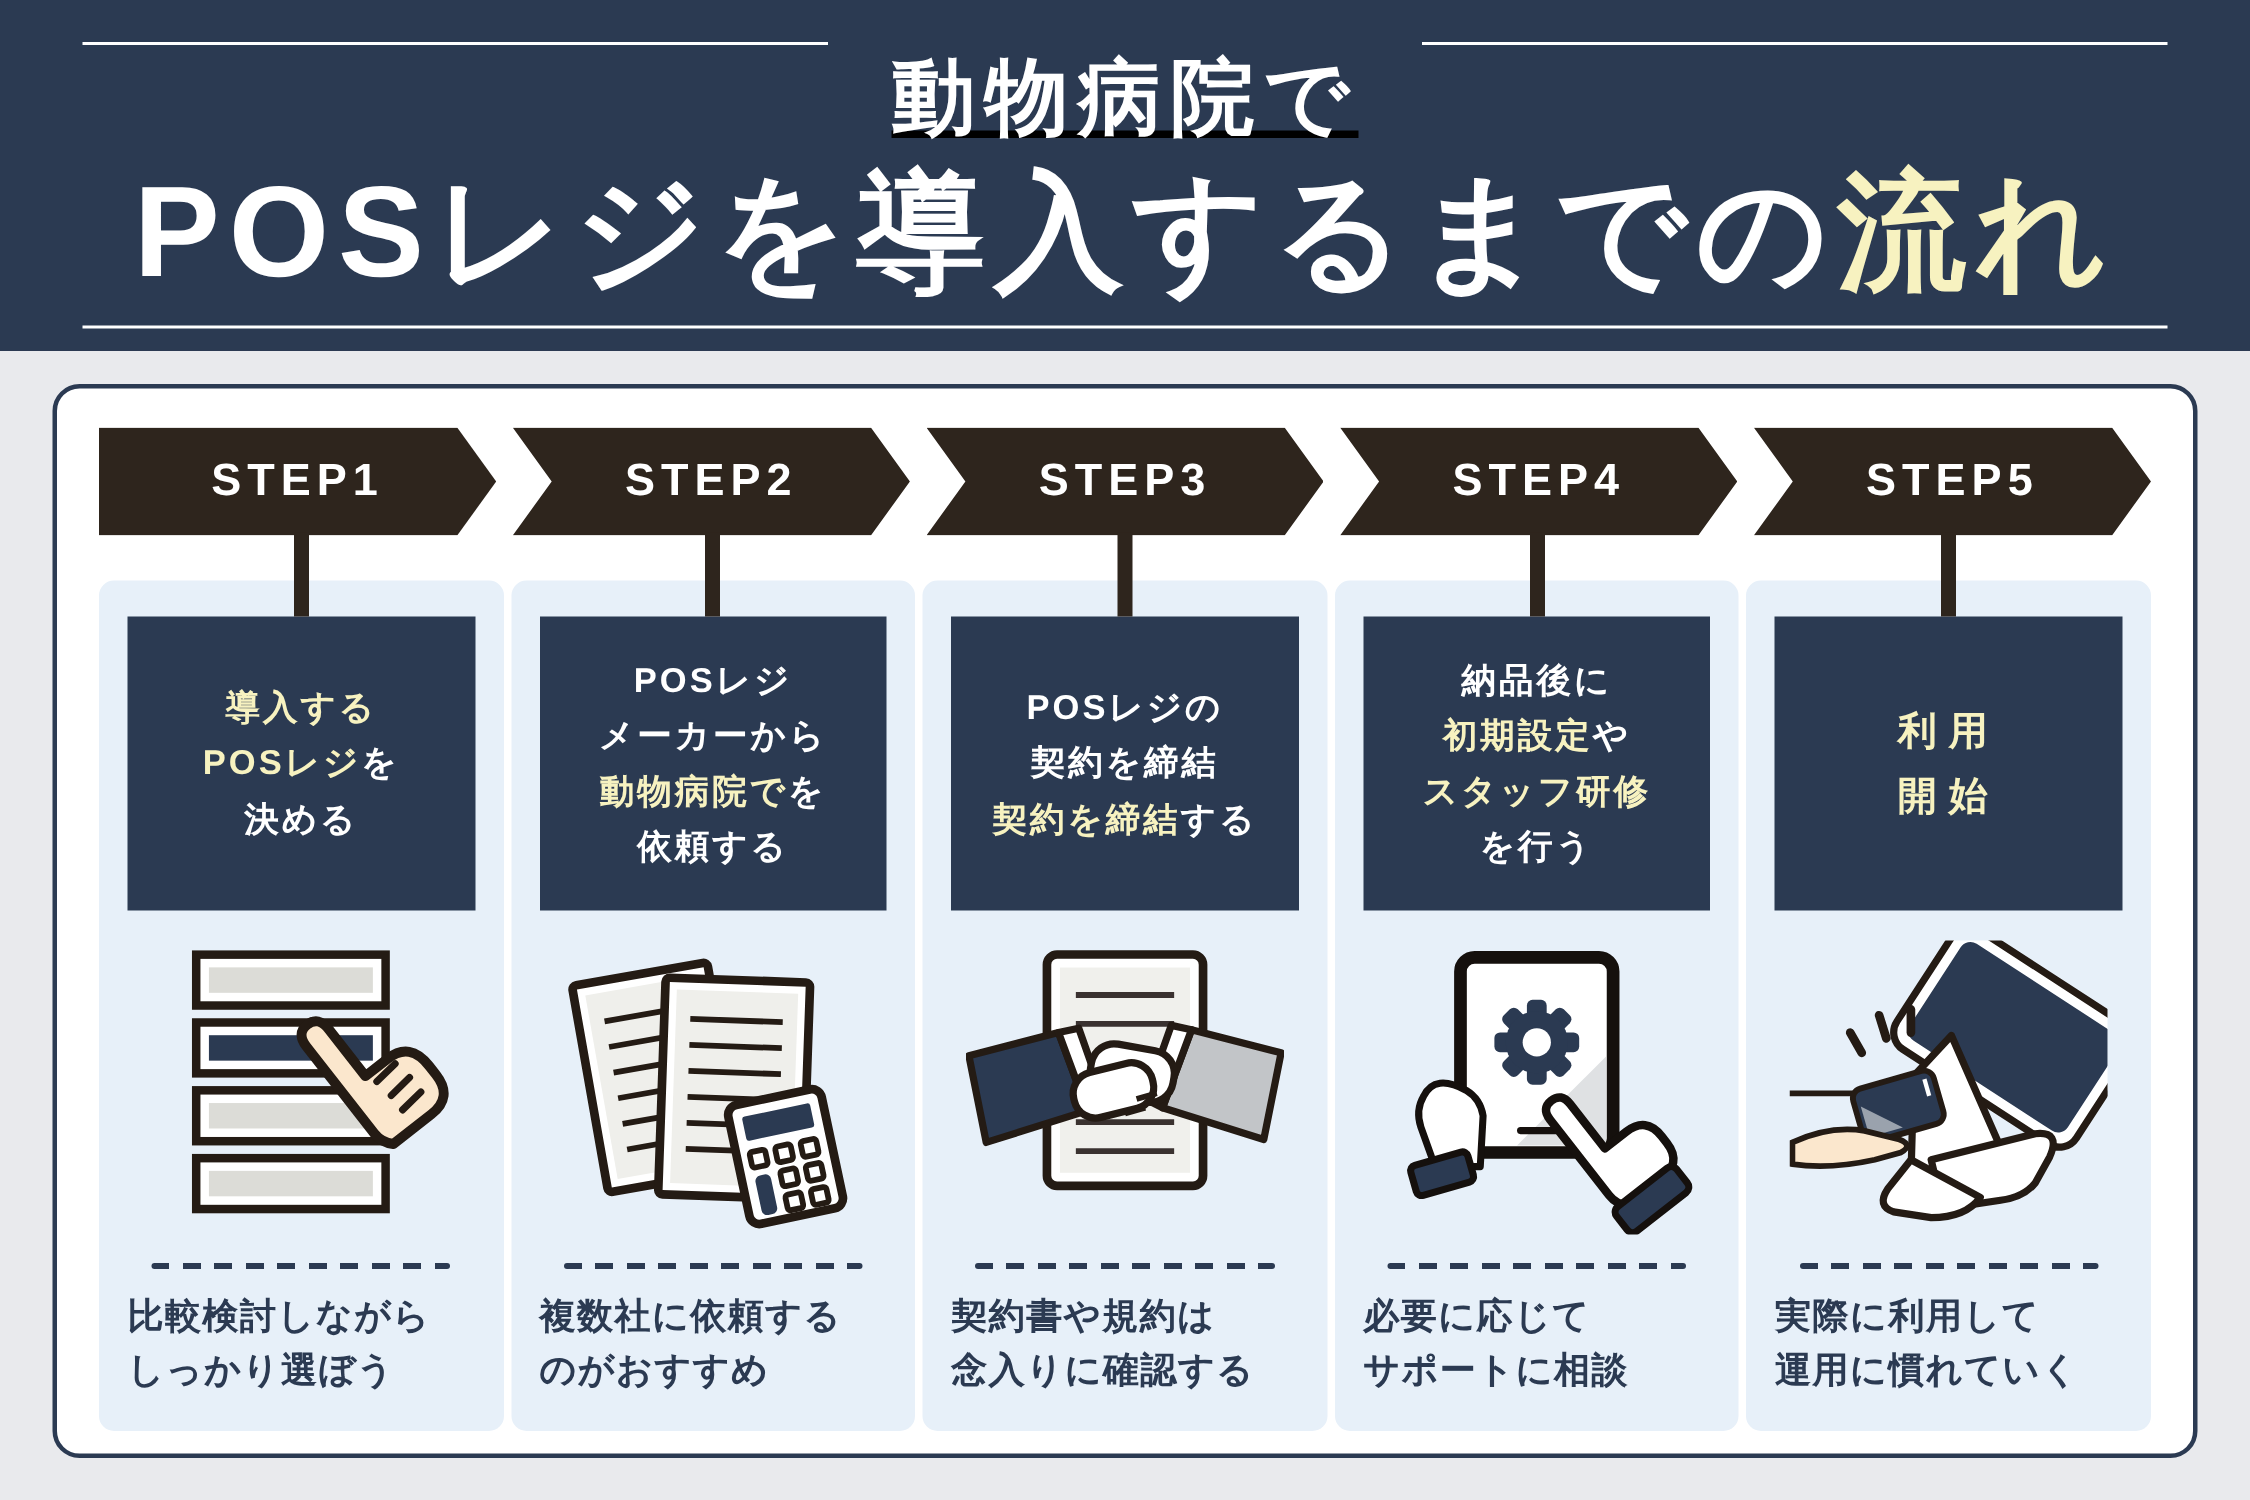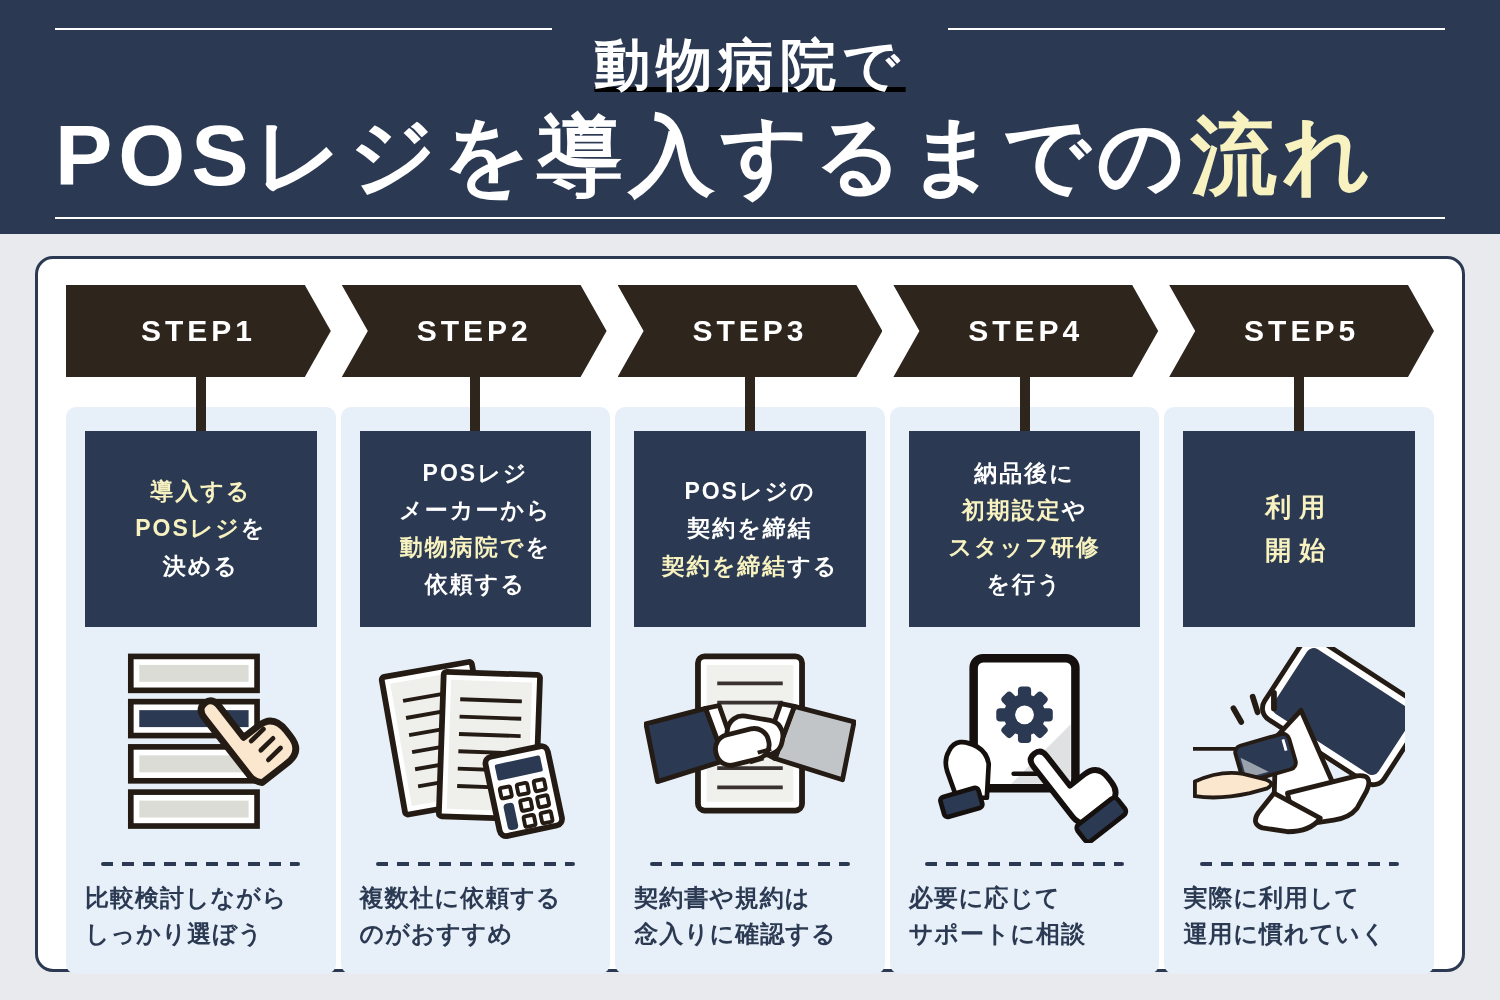--- a/index.html
+++ b/index.html
@@ -19,31 +19,31 @@
     width:1500px;height:1000px;overflow:hidden;
     background:var(--page-bg);
     font-family:"Liberation Sans","DejaVu Sans",sans-serif;
     font-weight:700;
   }
   
   .hero{background:var(--header-bg);height:234px;padding:28px 55px 0;}
   .hero-sub{display:flex;align-items:flex-start;gap:42px;text-decoration:underline;}
   .hline{flex:1;height:2px;background:#fff;}
   .hero-sub h2{margin:0;color:#fff;font-size:56px;letter-spacing:6px;white-space:nowrap;}
-  .hero-title{margin:4px 0 0;color:#fff;font-size:86px;letter-spacing:6px;line-height:1.1;white-space:nowrap;}
+  .hero-title{margin:4px 0 0;text-align:center;color:#fff;font-size:86px;letter-spacing:6px;line-height:1.1;white-space:nowrap;}
   .hero-title .accent{color:var(--accent-yellow);}
   .hero-bottom-line{height:2px;background:#fff;margin-top:14px;}
   
   .card{
     margin:22px 35px 0;height:716px;background:var(--card-bg);
     border:3px solid var(--card-border);border-radius:18px;
     padding:26px 28px 0;
   }
   
-  .chevrons{display:flex;gap:11px;height:92px;justify-content:center;}
+  .chevrons{display:flex;gap:11px;height:72px;justify-content:center;}
   .chev{
     flex:1;background:var(--chevron-bg);color:#fff;
     display:flex;align-items:center;justify-content:center;
     font-size:30px;letter-spacing:4px;
     clip-path:polygon(0 0, calc(100% - 26px) 0, 100% 50%, calc(100% - 26px) 100%, 0 100%, 26px 50%);
   }
   .chev.first{clip-path:polygon(0 0, calc(100% - 26px) 0, 100% 50%, calc(100% - 26px) 100%, 0 100%);}
   
   .columns{display:flex;gap:5px;border-radius:32px;}
   .column{flex:1;position:relative;padding-top:30px;}

